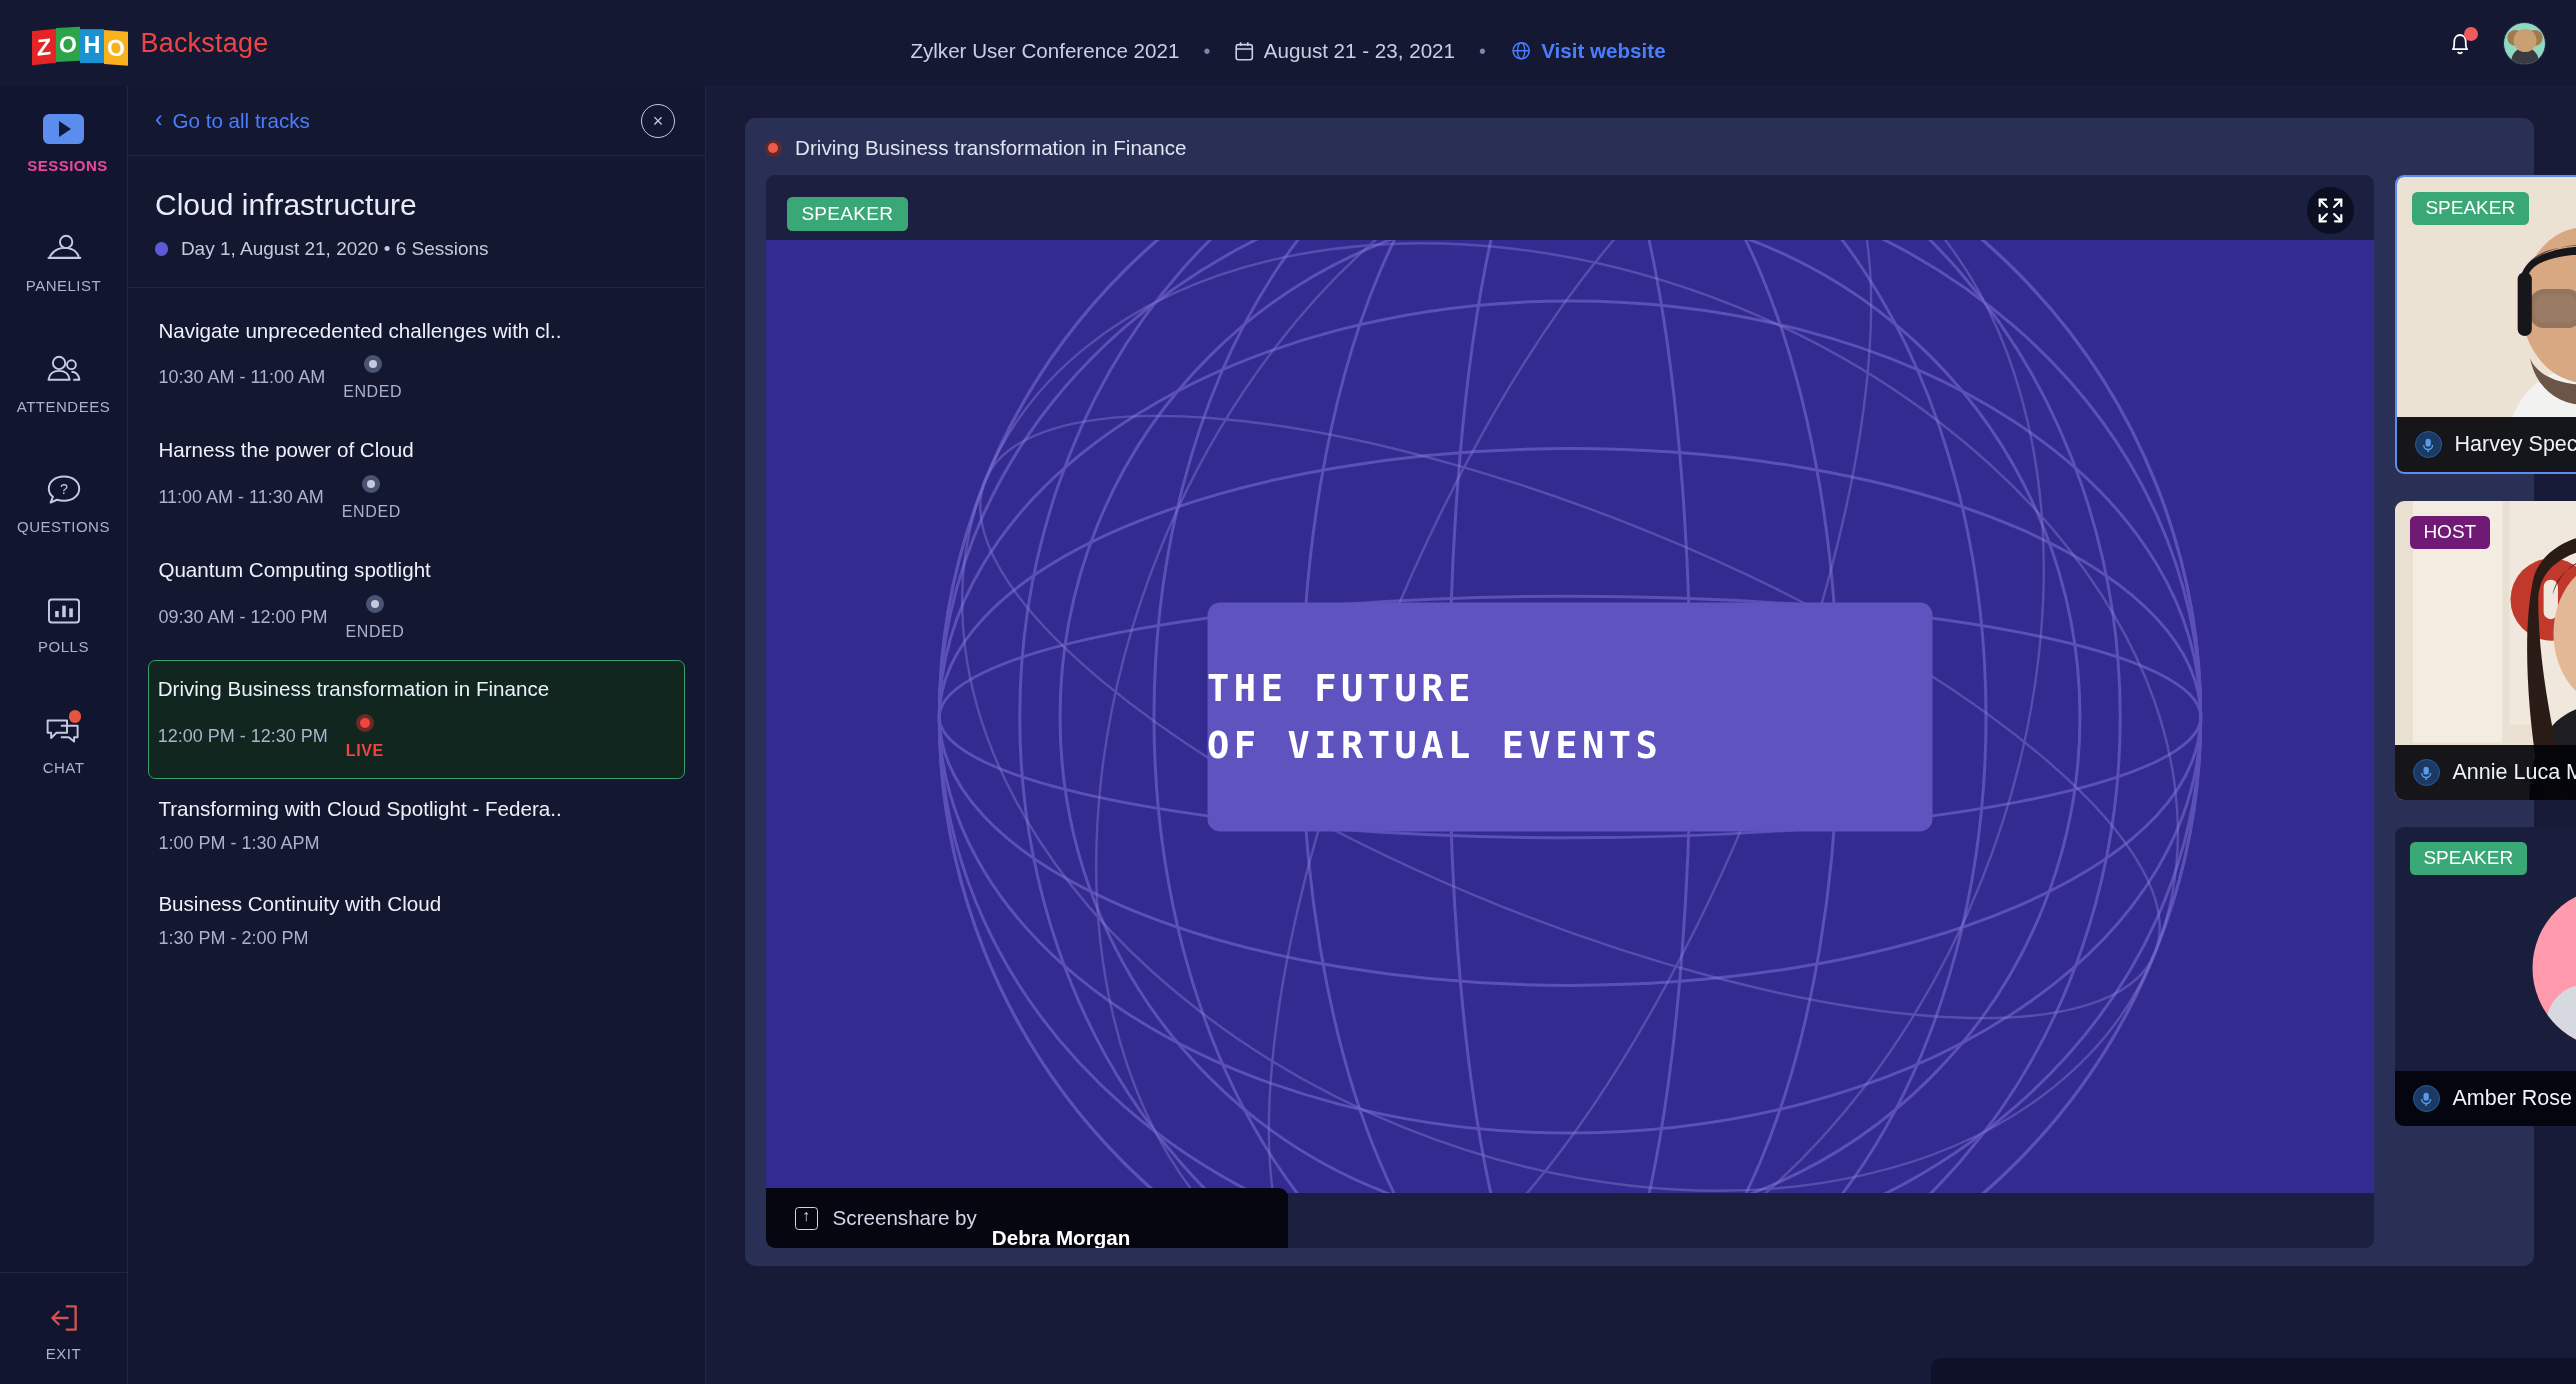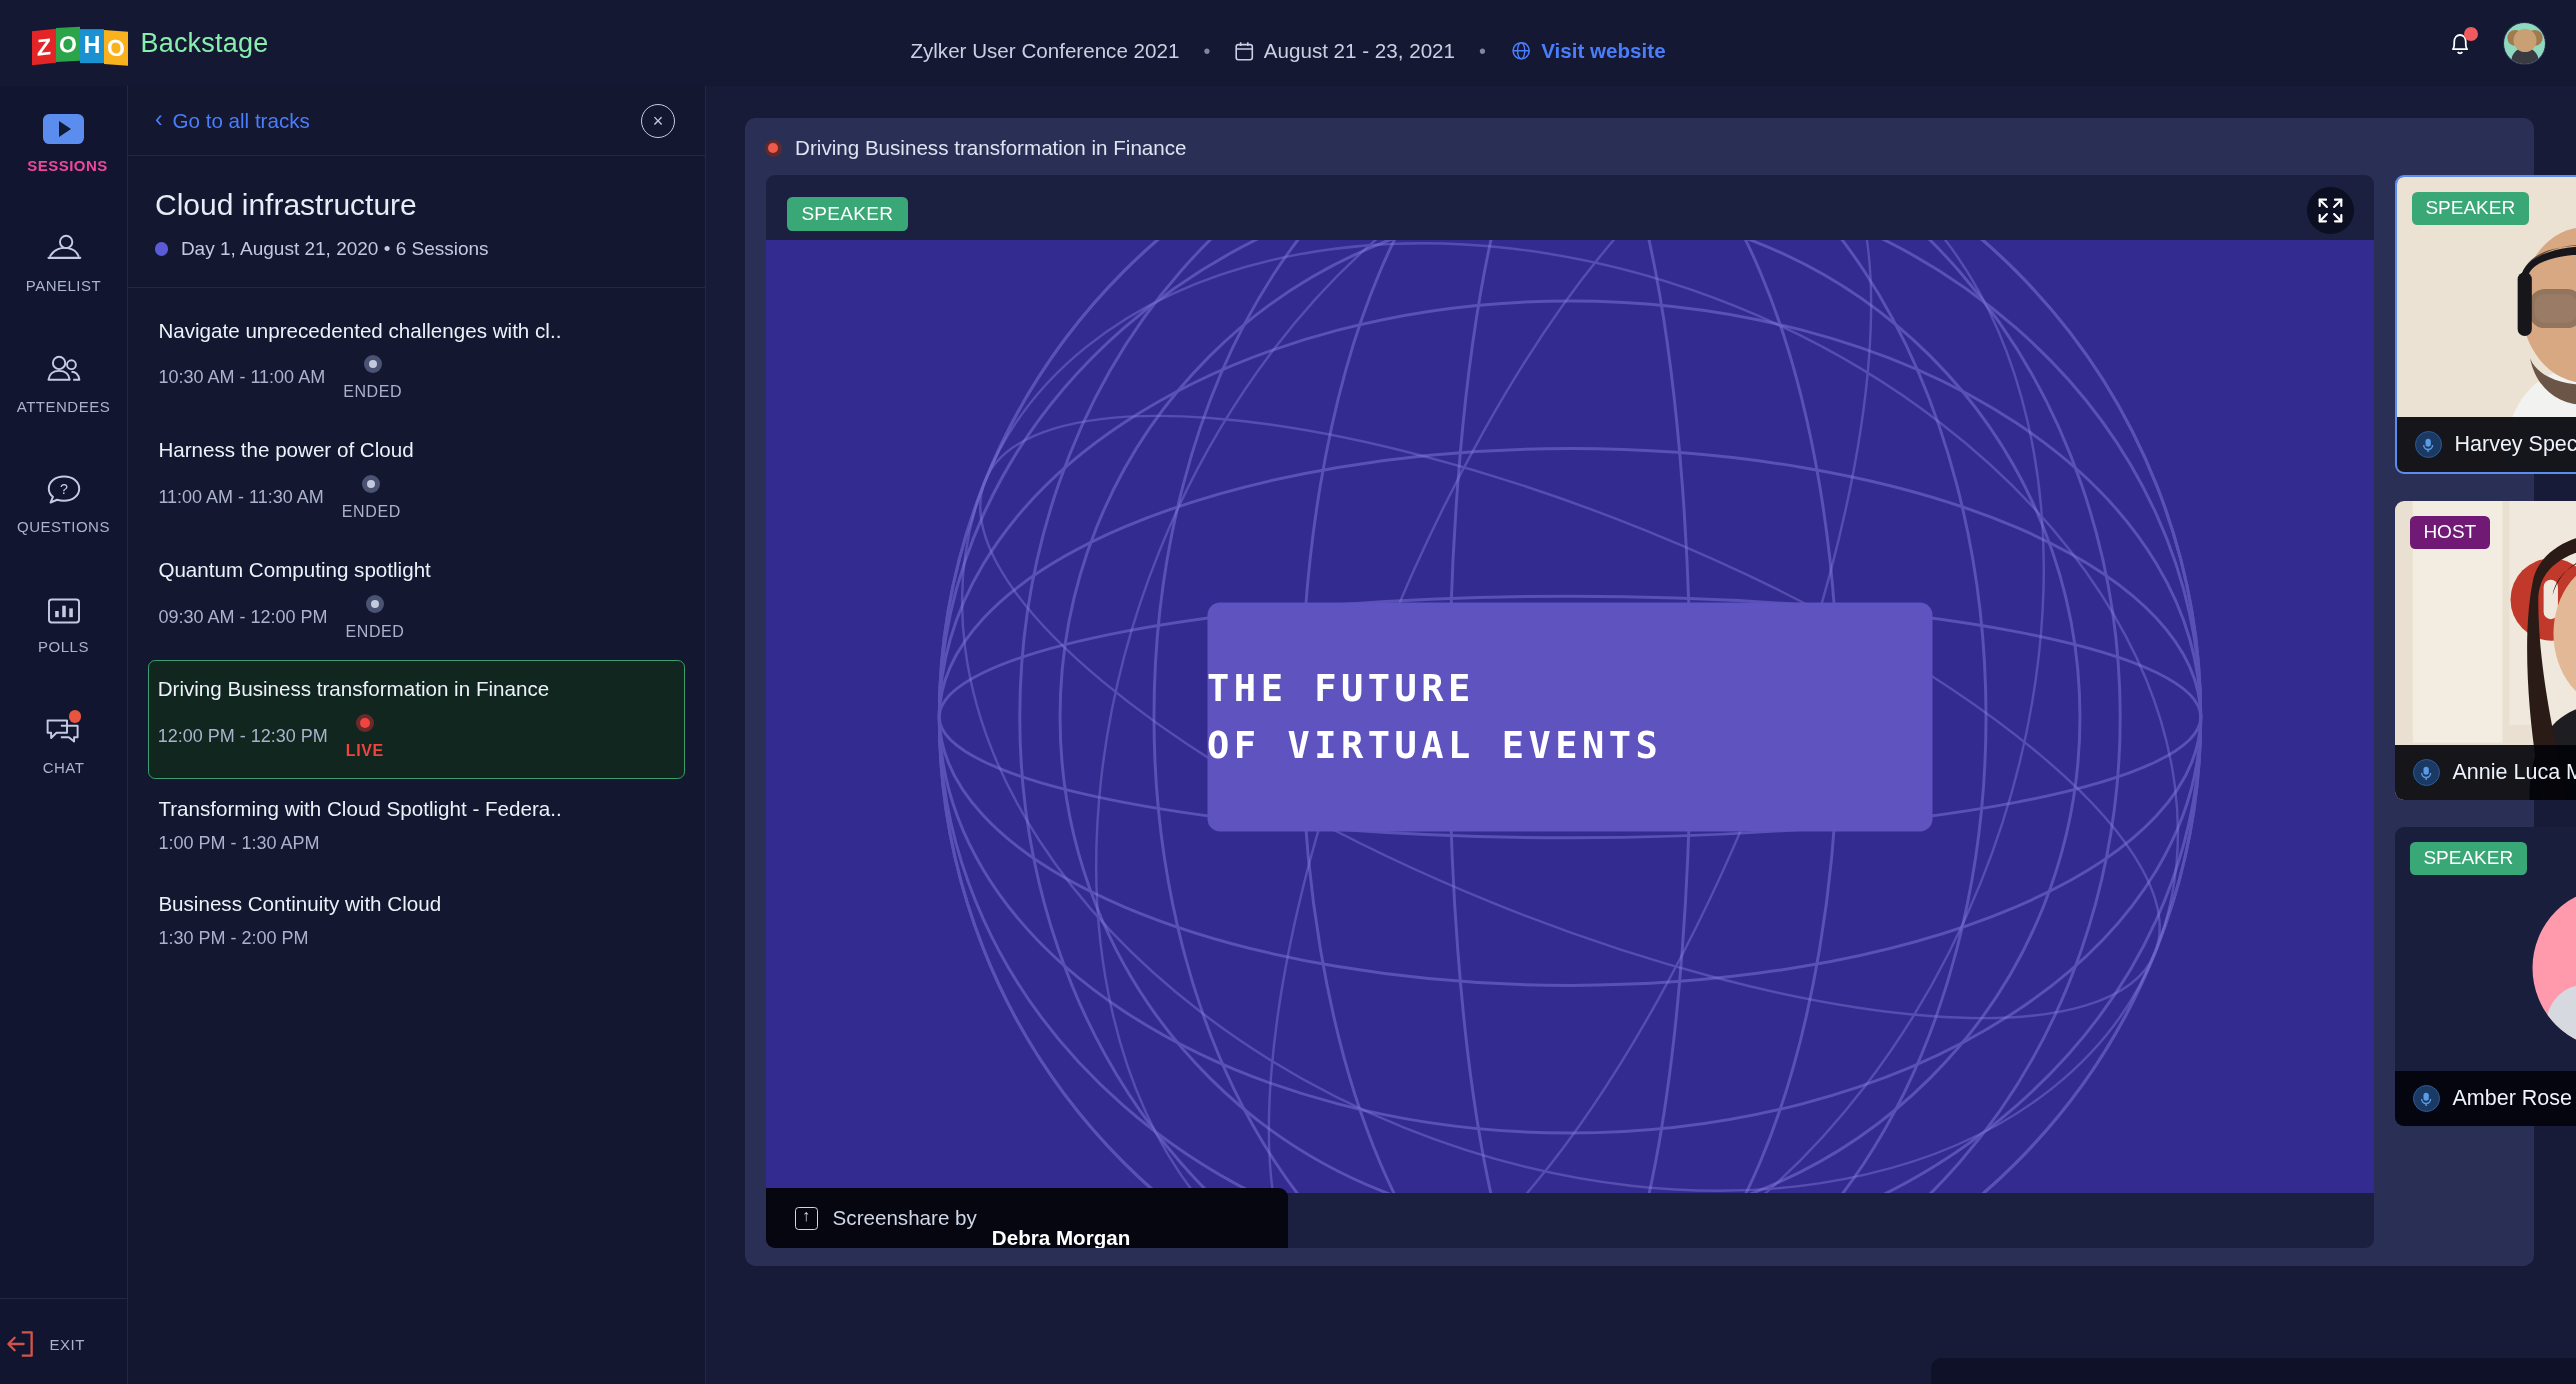--- a/index.html
+++ b/index.html
@@ -18,21 +18,21 @@
   }
   .brand { display: flex; align-items: center; margin-left: 32px; gap: 12.5px; }
   .zoho-logo { display: flex; align-items: flex-end; height: 41px; }
   .zl { width: 24px; height: 34px; display: flex; align-items: center; justify-content: center;
         color: #fff; font-size: 23px; font-weight: 700; font-family: "Liberation Sans", sans-serif;
         line-height: 1; }
   .zl.z { background: #e42527; transform: skewY(-6deg); }
   .zl.o1 { background: #2ca44a; transform: skewY(-3deg) translateY(-2.7px); }
   .zl.h { background: #1a91d1; transform: skewY(0deg) translateY(-0.9px); }
   .zl.o2 { background: #f9b21d; transform: skewY(4deg) translateY(0.9px); }
-  .brand-name { color: #86efac; font-size: 27px; font-weight: 400; letter-spacing: 0.2px; }
+  .brand-name { color: #ef4444; font-size: 27px; font-weight: 400; letter-spacing: 0.2px; }
 
   .topcenter {
     position: absolute; left: 50%; top: 8px; transform: translateX(-50%);
     height: 86px; display: flex; align-items: center; gap: 24px;
     color: #c9d0e2; font-size: 20.6px; white-space: nowrap;
   }
   .topcenter .dot-sep { color: #7c86a5; font-size: 19.7px; }
   .topcenter .grp { display: flex; align-items: center; gap: 9.8px; }
   .visit-link { color: #4a7dfb; font-weight: 600; }
 
@@ -87,21 +87,21 @@
     border-top: 8px solid transparent; border-bottom: 8px solid transparent;
     margin-left: 2.7px;
   }
   .rail-badge {
     position: absolute; right: 2.7px; top: -2.7px; width: 12.5px; height: 12.5px;
     border-radius: 50%; background: #e8553f;
   }
   .rail-spacer { flex: 1; }
   .rail-bottom {
     width: 128px; border-top: 0.9px solid #232744; padding: 27px 0 23px;
-    display: flex; align-items: center; gap: 9px;
+    display: flex; flex-direction: column; align-items: center; gap: 9px;
   }
 
   
   .track-panel {
     position: absolute; left: 128px; top: 86px; width: 578px; height: 1299px;
     background: #141730; border-right: 0.9px solid #232744;
   }
   .track-head {
     height: 70px; display: flex; align-items: center; justify-content: space-between;
     padding: 0 30px 0 27px; border-bottom: 0.9px solid #232744;

